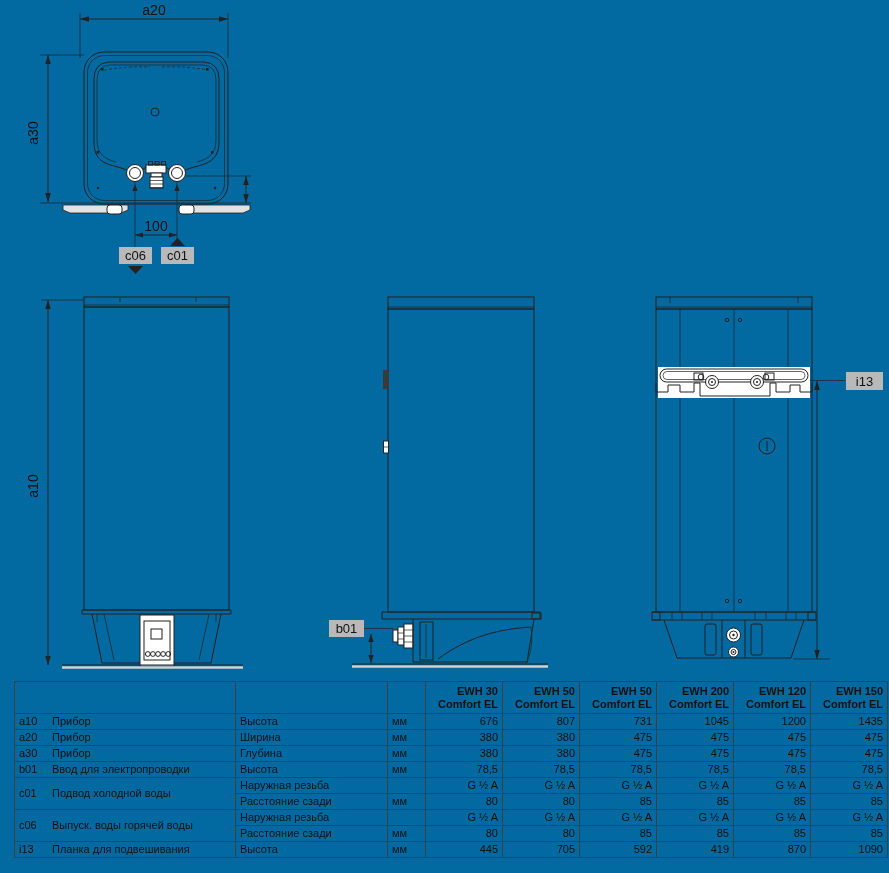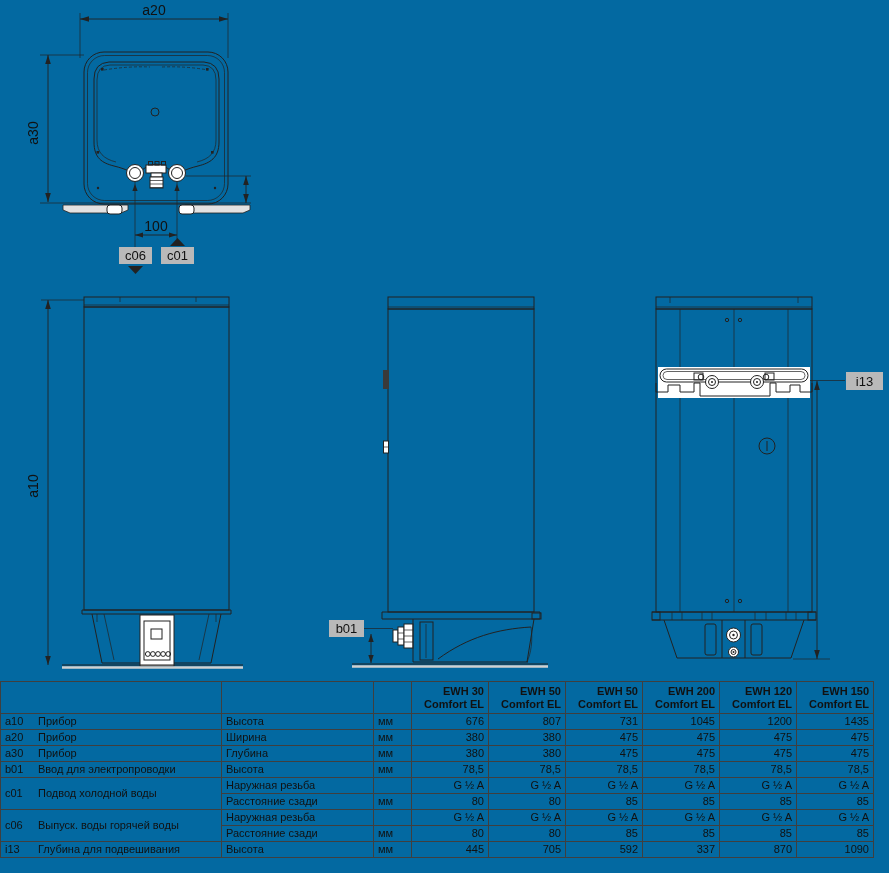--- a/index.html
+++ b/index.html
@@ -10,21 +10,21 @@
   .s{stroke:#222;fill:none;stroke-width:1;}
   .t{stroke:#222;fill:none;stroke-width:.7;}
   .d{stroke:#222;fill:none;stroke-width:.9;}
   .f{fill:#222;stroke:none;}
   .w{fill:#fff;stroke:#222;stroke-width:1;}
   .g{fill:#b9b9b9;stroke:none;}
   .gray{fill:#e2e2e2;stroke:#222;stroke-width:.8;}
   .lb{font:13px "Liberation Sans",sans-serif;fill:#111;}
   .dl{font:14px "Liberation Sans",sans-serif;fill:#111;}
   
-  #spec-table-wrap{position:absolute;left:0;top:681px;}
+  #spec-table-wrap{position:absolute;left:14px;top:681px;}
   table.spec{border-collapse:collapse;table-layout:fixed;width:873px;
              font:11px "Liberation Sans",sans-serif;color:#111;}
   table.spec td,table.spec th{border:1px solid #3f3f3f;padding:0 4px;height:15px;
              line-height:15px;overflow:hidden;white-space:nowrap;}
   table.spec th{font-weight:bold;text-align:right;vertical-align:bottom;
              padding:2px 4px;line-height:13px;height:auto;}
   tr.hdr td{height:31px;}
   td.c-name{padding-left:2px;margin-top:40px;}
   td.c-name .code{display:inline-block;width:33px;}
   td.c-val{text-align:right;}
@@ -418,26 +418,26 @@
         <td class="c-prop">Расстояние сзади</td>
         <td class="c-unit">мм</td>
         <td class="c-val">80</td>
         <td class="c-val">80</td>
         <td class="c-val">85</td>
         <td class="c-val">85</td>
         <td class="c-val">85</td>
         <td class="c-val">85</td>
       </tr>
       <tr>
-        <td class="c-name"><span class="code">i13</span><span>Глубина для подвешивания</span></td>
+        <td class="c-name"><span class="code">i13</span><span>Планка для подвешивания</span></td>
         <td class="c-prop">Высота</td>
         <td class="c-unit">мм</td>
         <td class="c-val">445</td>
         <td class="c-val">705</td>
         <td class="c-val">592</td>
-        <td class="c-val">337</td>
+        <td class="c-val">419</td>
         <td class="c-val">870</td>
         <td class="c-val">1090</td>
       </tr>
     </tbody>
       </table>
   </div>
 </div>
 
 </body></html>

